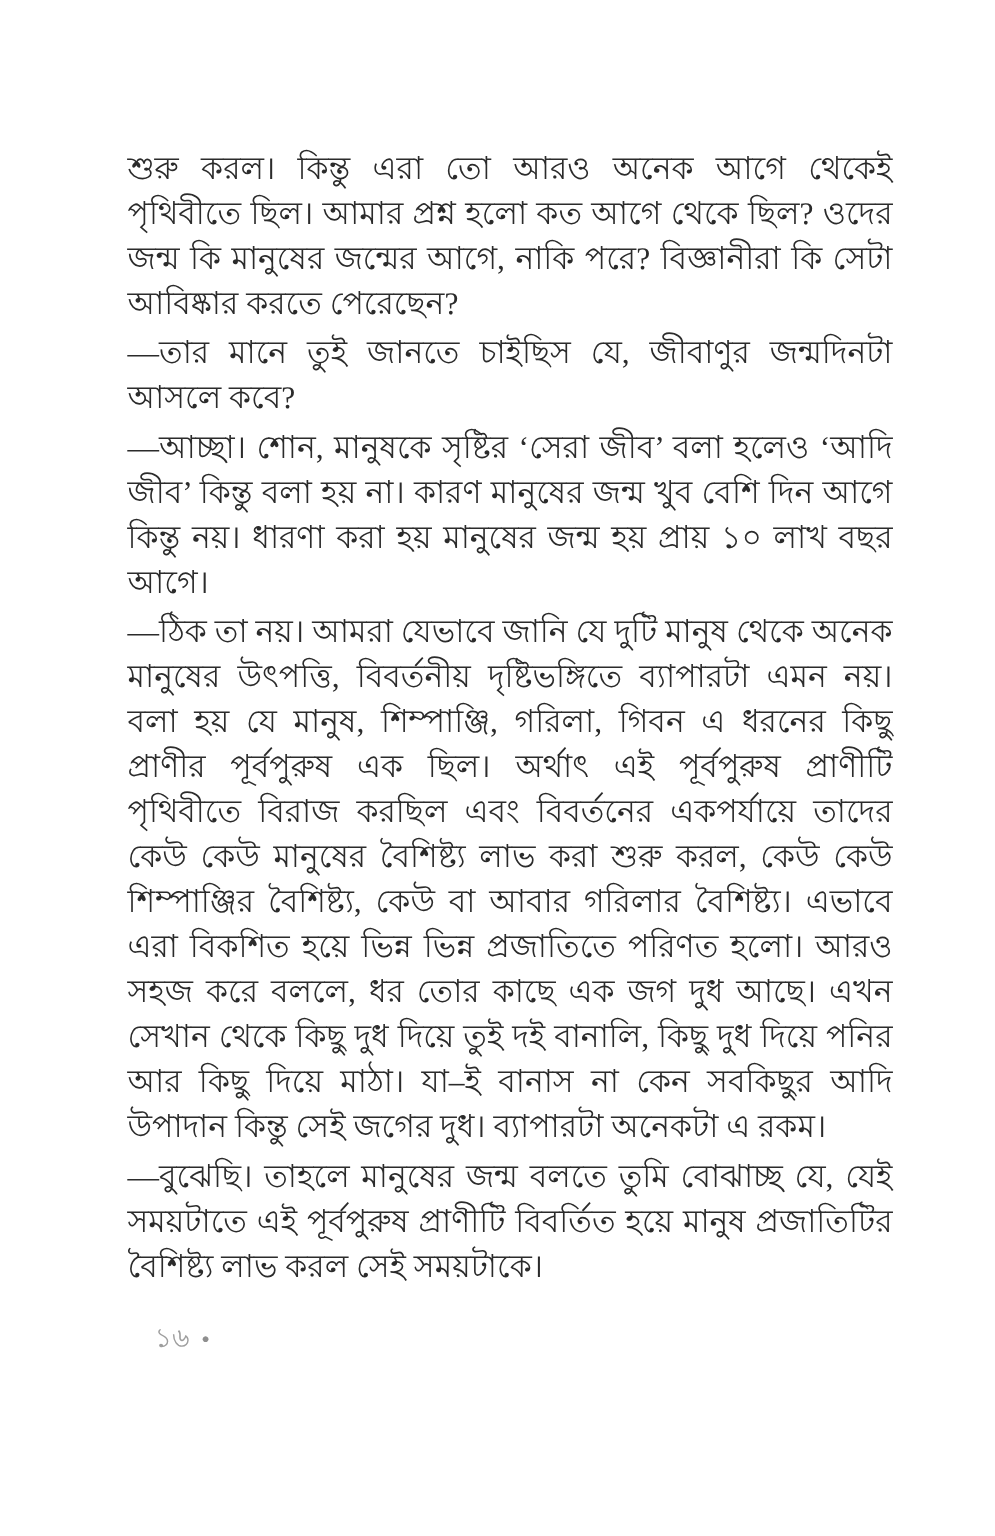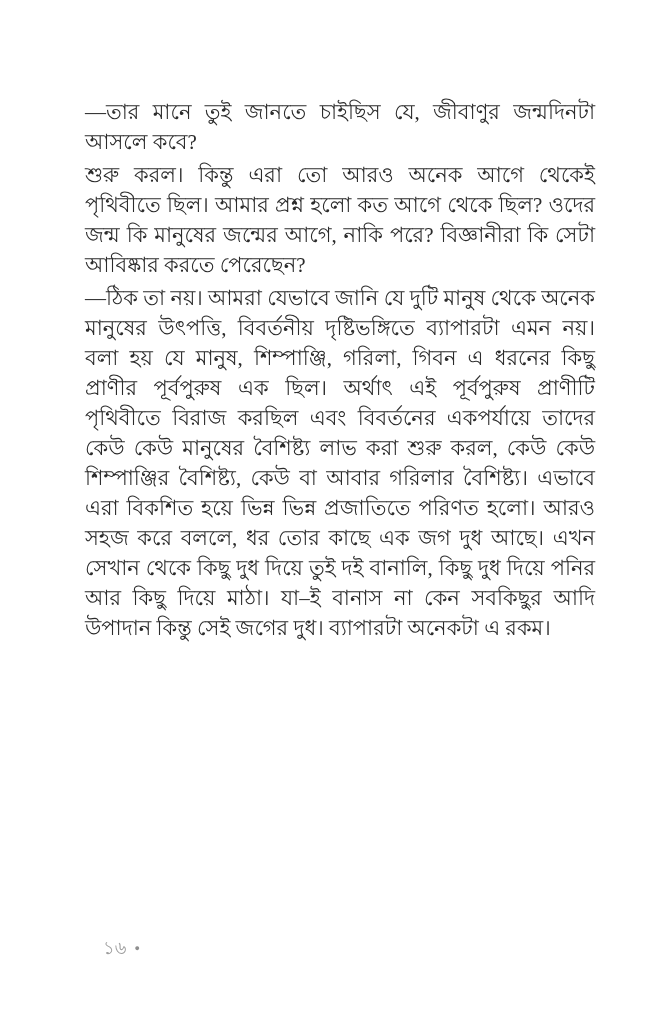--- a/index.html
+++ b/index.html
@@ -26,43 +26,45 @@
     text-align: justify;
     text-justify: inter-word;
   }
   .text-block p {
     margin: 0 0 3px 0;
     padding: 0;
   }
   .footer {
     position: absolute;
     left: 103px;
-    top: 936px;
+    top: 880px;
     display: flex;
     align-items: center;
     gap: 8px;
     color: #9e9e9e;
     font-size: 18px;
     line-height: 24px;
   }
   .footer .dot {
     font-size: 9px;
     line-height: 1;
     color: #8f8f8f;
   }
 </style>
 </head>
 <body>
 
 <div class="page">
 
   <div class="text-block">
+    <p>শুরু করল। কিন্তু এরা তো আরও অনেক আগে থেকেই পৃথিবীতে ছিল। আমার প্রশ্ন হলো কত আগে থেকে ছিল? ওদের জন্ম কি মানুষের জন্মের আগে, নাকি পরে? বিজ্ঞানীরা কি সেটা আবিষ্কার করতে পেরেছেন?</p>
     <p>—তার মানে তুই জানতে চাইছিস যে, জীবাণুর জন্মদিনটা আসলে কবে?</p>
-    <p>শুরু করল। কিন্তু এরা তো আরও অনেক আগে থেকেই পৃথিবীতে ছিল। আমার প্রশ্ন হলো কত আগে থেকে ছিল? ওদের জন্ম কি মানুষের জন্মের আগে, নাকি পরে? বিজ্ঞানীরা কি সেটা আবিষ্কার করতে পেরেছেন?</p>
+    <p>—আচ্ছা। শোন, মানুষকে সৃষ্টির ‘সেরা জীব’ বলা হলেও ‘আদি জীব’ কিন্তু বলা হয় না। কারণ মানুষের জন্ম খুব বেশি দিন আগে কিন্তু নয়। ধারণা করা হয় মানুষের জন্ম হয় প্রায় ১০ লাখ বছর আগে।</p>
     <p>—ঠিক তা নয়। আমরা যেভাবে জানি যে দুটি মানুষ থেকে অনেক মানুষের উৎপত্তি, বিবর্তনীয় দৃষ্টিভঙ্গিতে ব্যাপারটা এমন নয়। বলা হয় যে মানুষ, শিম্পাঞ্জি, গরিলা, গিবন এ ধরনের কিছু প্রাণীর পূর্বপুরুষ এক ছিল। অর্থাৎ এই পূর্বপুরুষ প্রাণীটি পৃথিবীতে বিরাজ করছিল এবং বিবর্তনের একপর্যায়ে তাদের কেউ কেউ মানুষের বৈশিষ্ট্য লাভ করা শুরু করল, কেউ কেউ শিম্পাঞ্জির বৈশিষ্ট্য, কেউ বা আবার গরিলার বৈশিষ্ট্য। এভাবে এরা বিকশিত হয়ে ভিন্ন ভিন্ন প্রজাতিতে পরিণত হলো। আরও সহজ করে বললে, ধর তোর কাছে এক জগ দুধ আছে। এখন সেখান থেকে কিছু দুধ দিয়ে তুই দই বানালি, কিছু দুধ দিয়ে পনির আর কিছু দিয়ে মাঠা। যা–ই বানাস না কেন সবকিছুর আদি উপাদান কিন্তু সেই জগের দুধ। ব্যাপারটা অনেকটা এ রকম।</p>
+    <p>—বুঝেছি। তাহলে মানুষের জন্ম বলতে তুমি বোঝাচ্ছ যে, যেই সময়টাতে এই পূর্বপুরুষ প্রাণীটি বিবর্তিত হয়ে মানুষ প্রজাতিটির বৈশিষ্ট্য লাভ করল সেই সময়টাকে।</p>
   </div>
 
   <div class="footer">
     <span>১৬</span>
     <span class="dot">●</span>
   </div>
 
 </div>
 
 </body></html>

